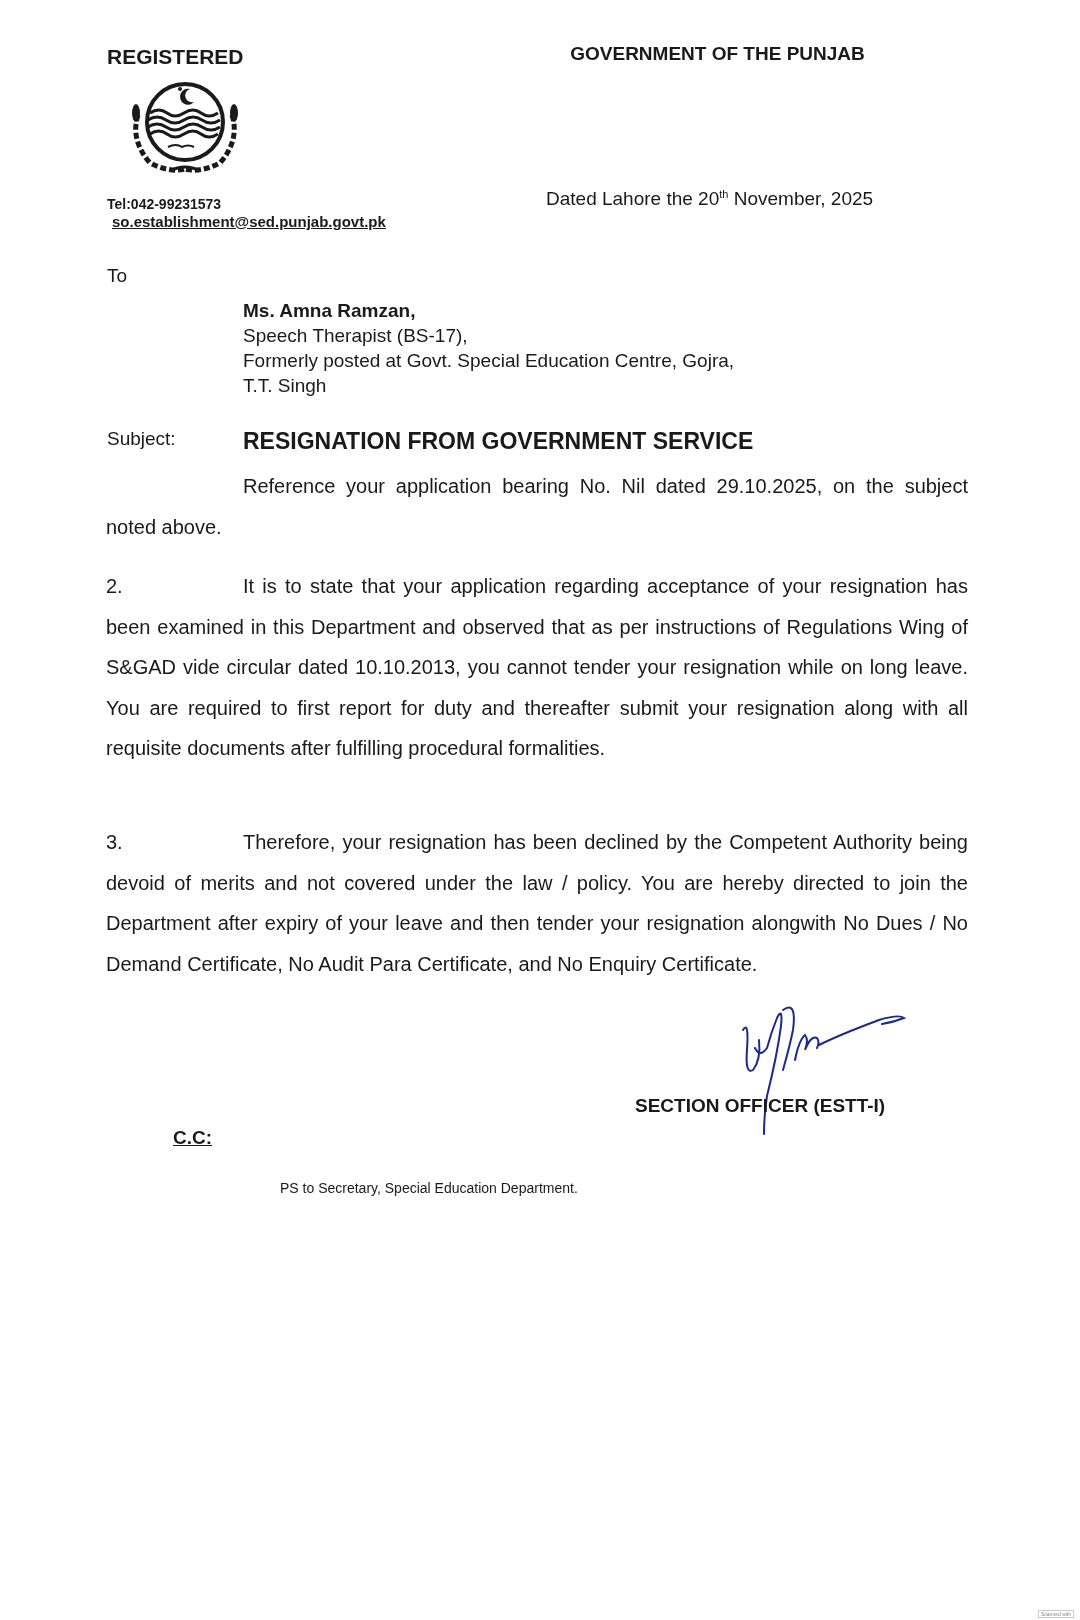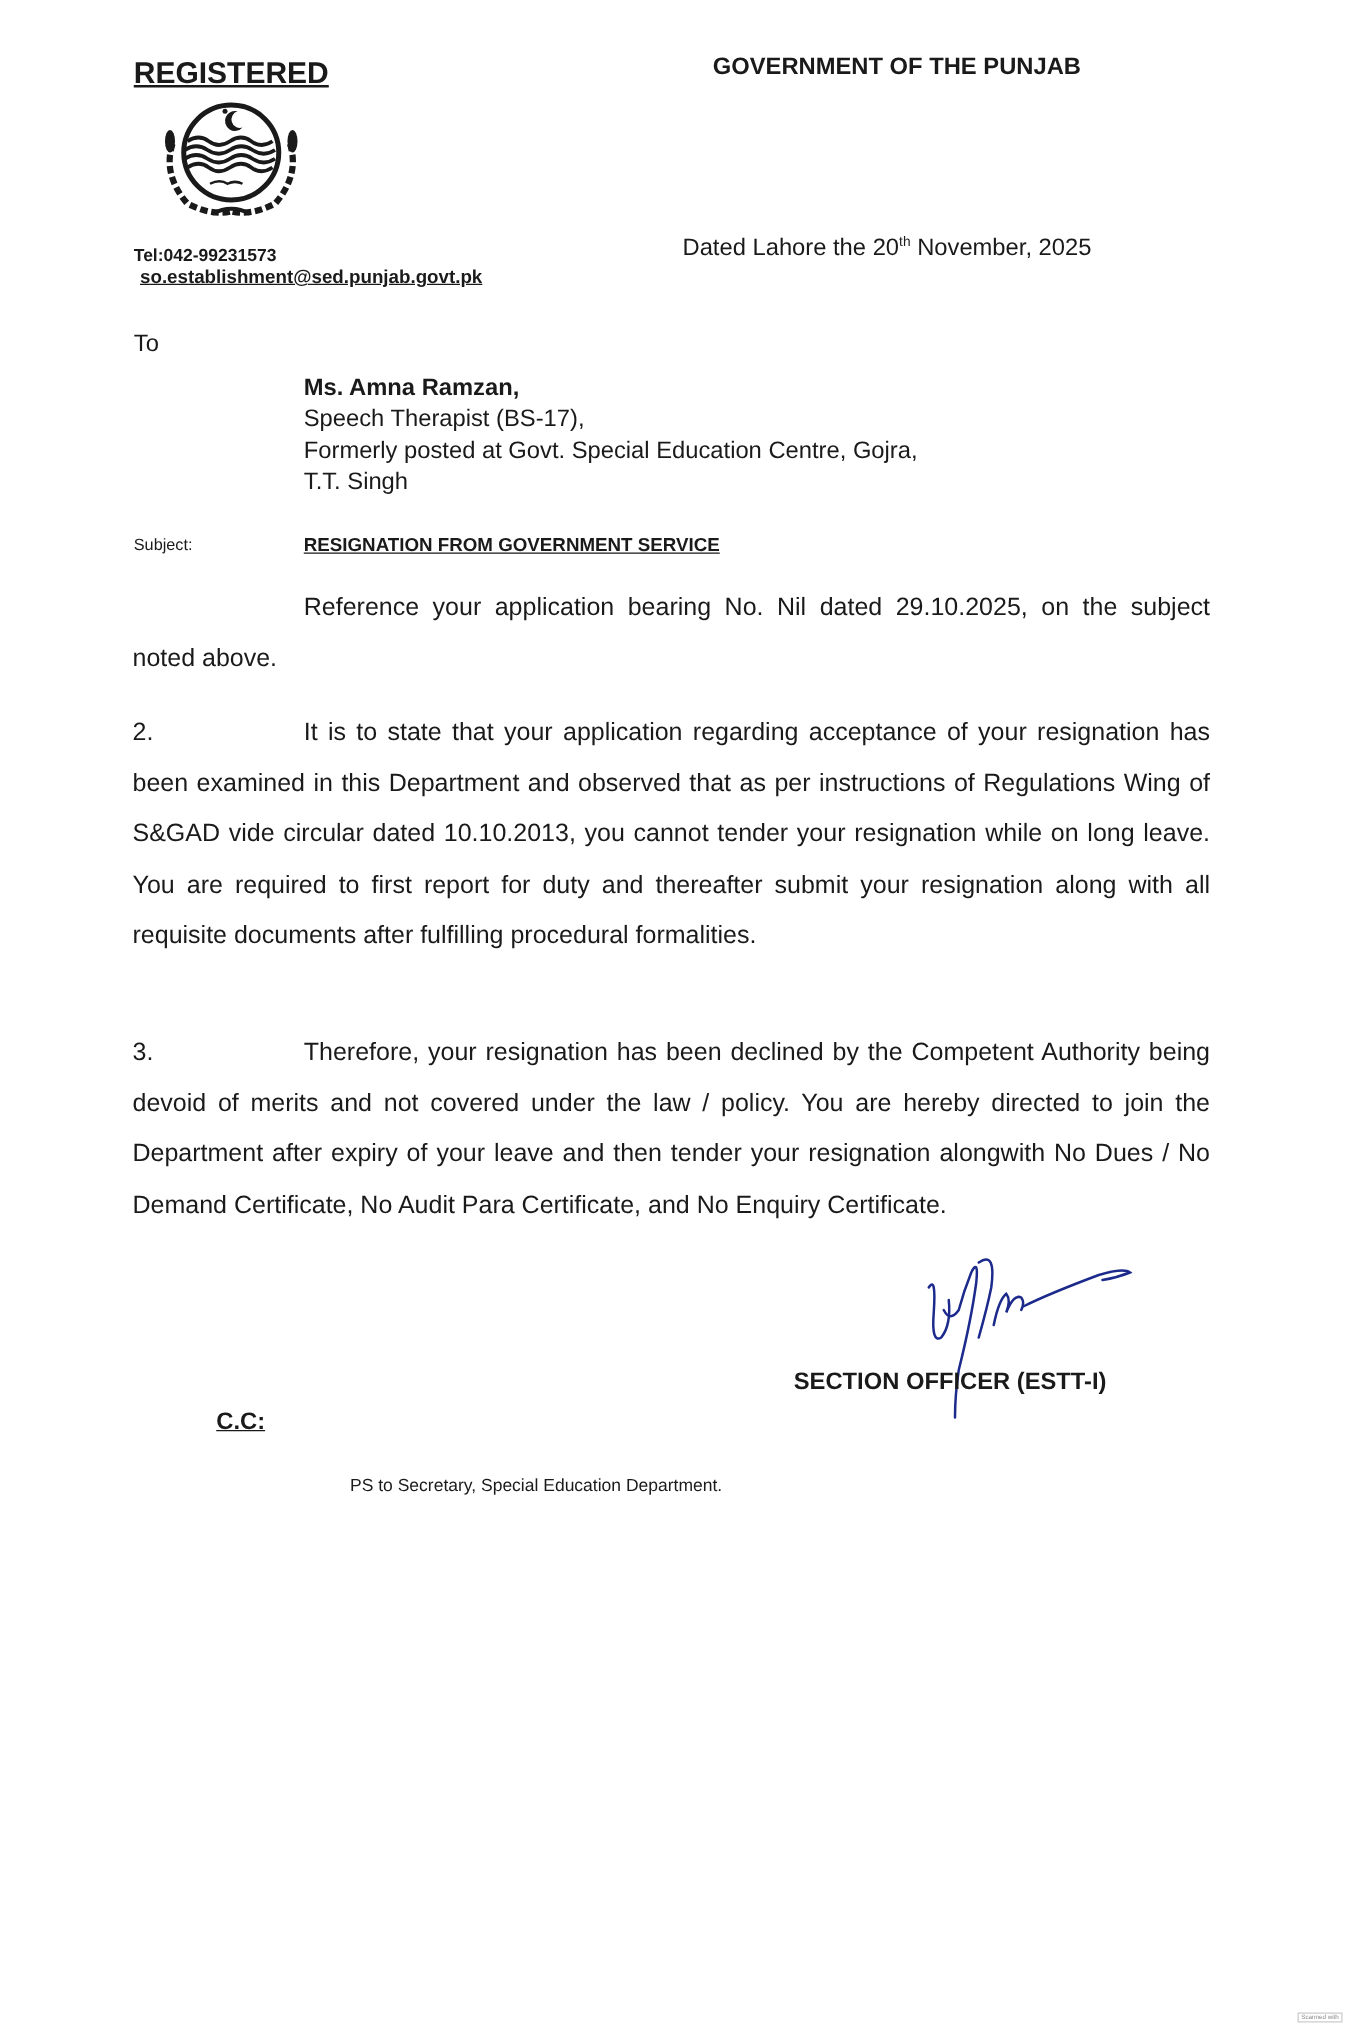--- a/index.html
+++ b/index.html
@@ -1,36 +1,36 @@
 <!DOCTYPE html>
 <html><head>
 <meta charset="utf-8">
 <style>
   html, body { margin: 0; padding: 0; }
   body {
     width: 1080px; height: 1620px; background: #ffffff; position: relative; overflow: hidden;
     font-family: "Liberation Sans", sans-serif; color: #1a1a1a;
   }
   .abs { position: absolute; }
-  .registered { left: 107px; top: 45px; font-size: 24px; font-weight: bold; text-decoration: underline; }
+  .registered { left: 107px; top: 45px; font-size: 21px; font-weight: bold; }
   .emblem { left: 120px; top: 75px; width: 130px; height: 105px; }
   .tel { left: 107px; top: 196px; font-size: 14px; font-weight: bold; text-align: right; }
   .email { left: 112px; top: 213px; font-size: 15px; font-weight: bold; text-decoration: underline; }
   .hdr { left: 515px; top: 42px; width: 405px; text-align: center; }
   .hdr div { line-height: 23px; }
   .hdr .ref { font-size: 19px; }
   .hdr .gov, .hdr .dept { font-size: 19px; font-weight: bold; }
   .hdr .addr { font-size: 15px; }
   .dated { left: 546px; top: 188px; font-size: 19px; }
   .dated sup { font-size: 11px; }
   .to { left: 107px; top: 265px; font-size: 19px; }
   .addr-block { left: 243px; top: 298px; font-size: 19px; line-height: 25px; }
   .addr-block .nm { font-weight: bold; }
-  .subject-label { left: 107px; top: 428px; font-size: 13px; }
-  .subject-text { left: 243px; top: 428px; font-size: 15px; font-weight: bold; text-decoration: underline; }
+  .subject-label { left: 107px; top: 428px; font-size: 19px; }
+  .subject-text { left: 243px; top: 428px; font-size: 23px; font-weight: bold; }
   .para { left: 106px; width: 862px; font-size: 20px; line-height: 40.5px; text-align: justify; font-family: "Liberation Sans", sans-serif; }
   .para .num { display: inline-block; width: 137px; }
   .para .indent { display: inline-block; width: 137px; }
   .p1 { top: 466px; }
   .p2 { top: 566px; }
   .p3 { top: 822px; }
   .signature { left: 735px; top: 1000px; width: 210px; height: 150px; }
   .sig-title { left: 635px; top: 1095px; font-size: 19px; font-weight: bold; }
   .cc { left: 173px; top: 1127px; font-size: 19px; font-weight: bold; text-decoration: underline; text-align: right; }
   .cc-item { left: 280px; top: 1180px; font-size: 14px; }

